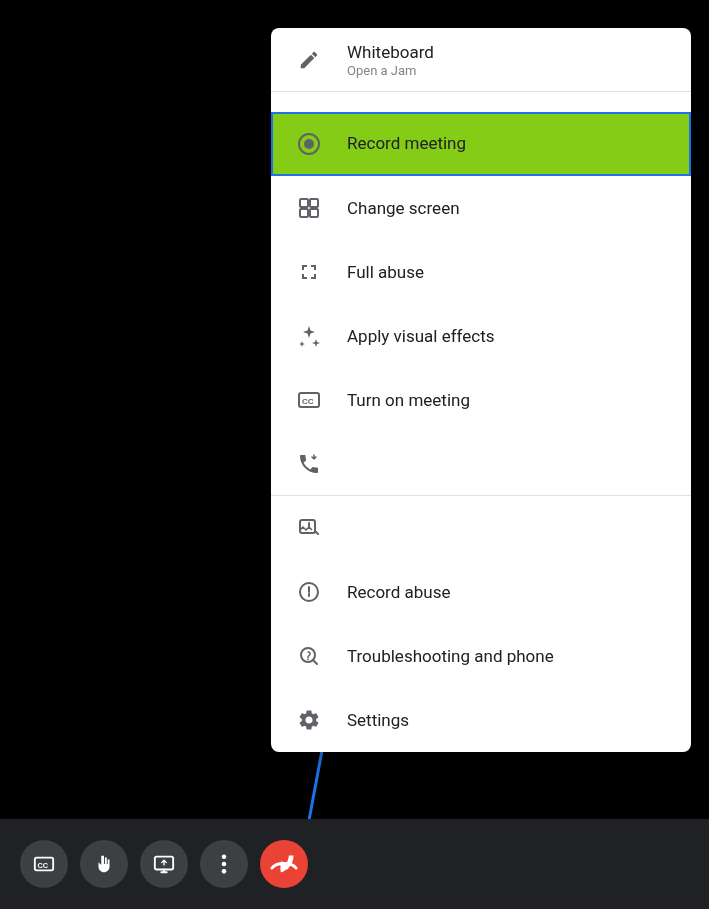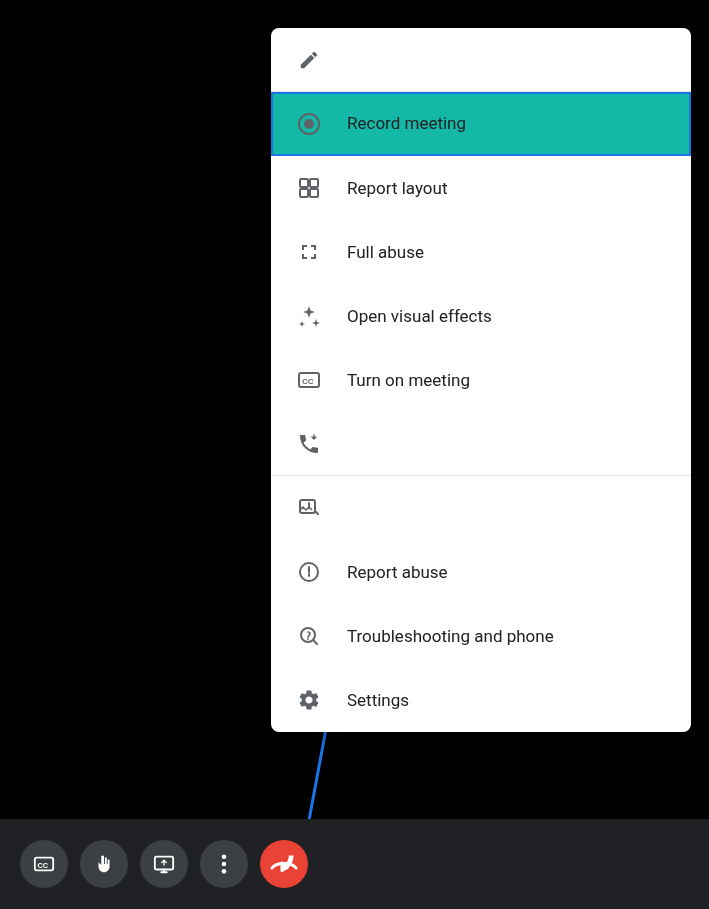--- a/index.html
+++ b/index.html
@@ -85,21 +85,22 @@
       height: 64px;
       cursor: pointer;
       gap: 24px;
       border-bottom: none;
       position: relative;
     }
 
     .menu-item.highlighted {
       outline: 2.5px solid #1a73e8;
       outline-offset: -2px;
-      background: #14b8a6;
+      background: #84cc16;
+      margin-top: 20px;
     }
 
     .menu-item.has-divider-below {
       border-bottom: 1px solid #e0e0e0;
     }
 
     .menu-icon {
       width: 28px;
       height: 28px;
       display: flex;
@@ -132,20 +133,24 @@
 <div class="background"></div>
 
 <div class="dropdown-menu">
 
   <div class="menu-item has-divider-below">
     <div class="menu-icon">
       <svg width="22" height="22" viewBox="0 0 24 24" fill="none">
         <path d="M3 17.25V21h3.75L17.81 9.94l-3.75-3.75L3 17.25zM20.71 7.04c.39-.39.39-1.02 0-1.41l-2.34-2.34a1 1 0 0 0-1.41 0l-1.83 1.83 3.75 3.75 1.83-1.83z" fill="#5f6368"></path>
       </svg>
     </div>
+    <div class="menu-text-group">
+      <span class="menu-label">Whiteboard</span>
+      <span class="menu-sublabel">Open a Jam</span>
+    </div>
   </div>
 
   <div class="menu-item highlighted has-divider-below">
     <div class="menu-icon">
       <svg width="24" height="24" viewBox="0 0 24 24" fill="none">
         <circle cx="12" cy="12" r="10" stroke="#5f6368" stroke-width="2"></circle>
         <circle cx="12" cy="12" r="5" fill="#5f6368"></circle>
       </svg>
     </div>
     <div class="menu-text-group">
@@ -155,41 +160,41 @@
 
   <div class="menu-item">
     <div class="menu-icon">
       <svg width="24" height="24" viewBox="0 0 24 24" fill="none">
         <rect x="3" y="3" width="8" height="8" rx="1" stroke="#5f6368" stroke-width="2"></rect>
         <rect x="13" y="3" width="8" height="8" rx="1" stroke="#5f6368" stroke-width="2"></rect>
         <rect x="3" y="13" width="8" height="8" rx="1" stroke="#5f6368" stroke-width="2"></rect>
         <rect x="13" y="13" width="8" height="8" rx="1" stroke="#5f6368" stroke-width="2"></rect>
       </svg>
     </div>
-    <span class="menu-label">Report layout</span>
+    <span class="menu-label">Change screen</span>
   </div>
 
   <div class="menu-item">
     <div class="menu-icon">
       <svg width="24" height="24" viewBox="0 0 24 24" fill="none">
         <path d="M7 14H5v5h5v-2H7v-3zm-2-4h2V7h3V5H5v5zm12 7h-3v2h5v-5h-2v3zM14 5v2h3v3h2V5h-5z" fill="#5f6368"></path>
       </svg>
     </div>
     <span class="menu-label">Full abuse</span>
   </div>
 
   <div class="menu-item">
     <div class="menu-icon">
       <svg width="24" height="24" viewBox="0 0 24 24" fill="none">
         <path d="M12 2l1.5 4.5L18 8l-4.5 1.5L12 14l-1.5-4.5L6 8l4.5-1.5L12 2z" fill="#5f6368"></path>
         <path d="M19 15l1 3 3 1-3 1-1 3-1-3-3-1 3-1 1-3z" fill="#5f6368"></path>
         <path d="M5 17l.8 2.2L8 20l-2.2.8L5 23l-.8-2.2L2 20l2.2-.8L5 17z" fill="#5f6368"></path>
       </svg>
     </div>
-    <span class="menu-label">Open visual effects</span>
+    <span class="menu-label">Apply visual effects</span>
   </div>
 
   <div class="menu-item">
     <div class="menu-icon">
       <svg width="24" height="24" viewBox="0 0 24 24" fill="none">
         <rect x="2" y="5" width="20" height="14" rx="2" stroke="#5f6368" stroke-width="2"></rect>
         <text x="5" y="16" font-size="8" font-weight="bold" fill="#5f6368" font-family="Arial">CC</text>
       </svg>
     </div>
     <span class="menu-label">Turn on meeting</span>
@@ -215,21 +220,21 @@
     </div>
   </div>
 
   <div class="menu-item">
     <div class="menu-icon">
       <svg width="24" height="24" viewBox="0 0 24 24" fill="none">
         <circle cx="12" cy="12" r="9" stroke="#5f6368" stroke-width="2"></circle>
         <path d="M12 7v5M12 14v2" stroke="#5f6368" stroke-width="2" stroke-linecap="round"></path>
       </svg>
     </div>
-    <span class="menu-label">Report abuse</span>
+    <span class="menu-label">Record abuse</span>
   </div>
 
   <div class="menu-item">
     <div class="menu-icon">
       <svg width="24" height="24" viewBox="0 0 24 24" fill="none">
         <circle cx="11" cy="11" r="7" stroke="#5f6368" stroke-width="2"></circle>
         <path d="M16 16l4 4" stroke="#5f6368" stroke-width="2" stroke-linecap="round"></path>
         <path d="M11 8a2 2 0 0 1 2 2c0 1-1 1.5-1.5 2S11 13 11 14" stroke="#5f6368" stroke-width="1.5" stroke-linecap="round"></path>
         <circle cx="11" cy="15.5" r=".8" fill="#5f6368"></circle>
       </svg>

